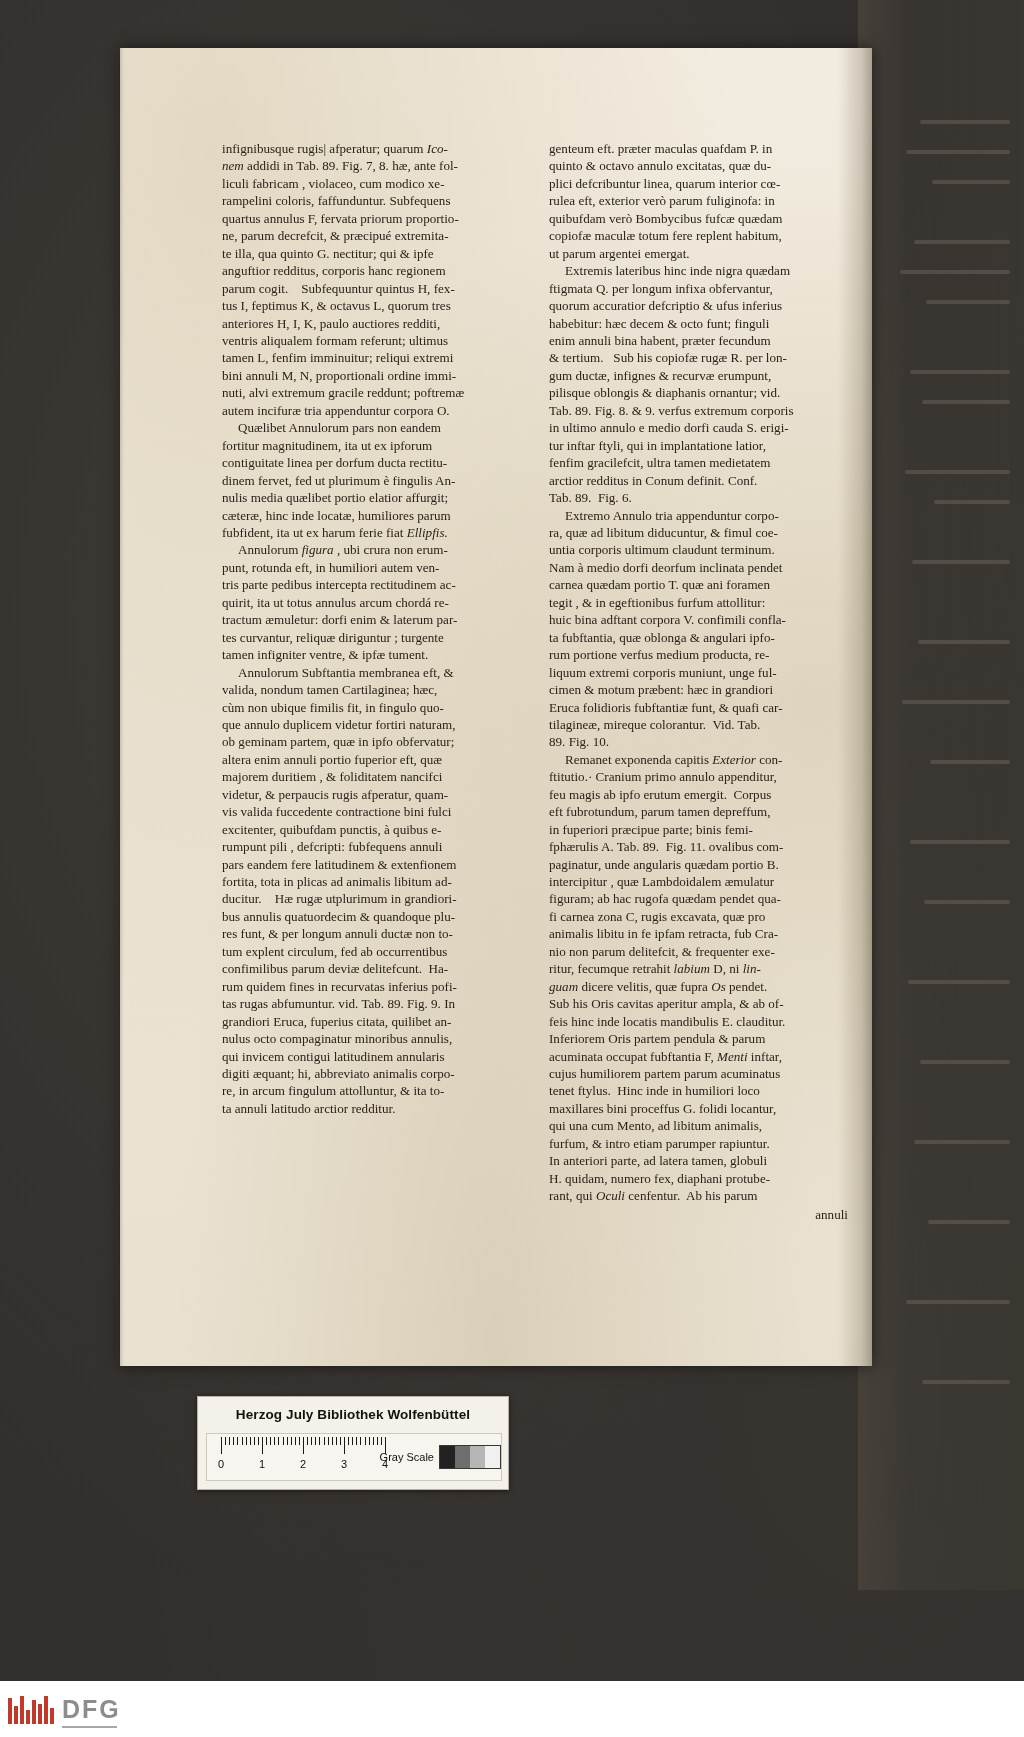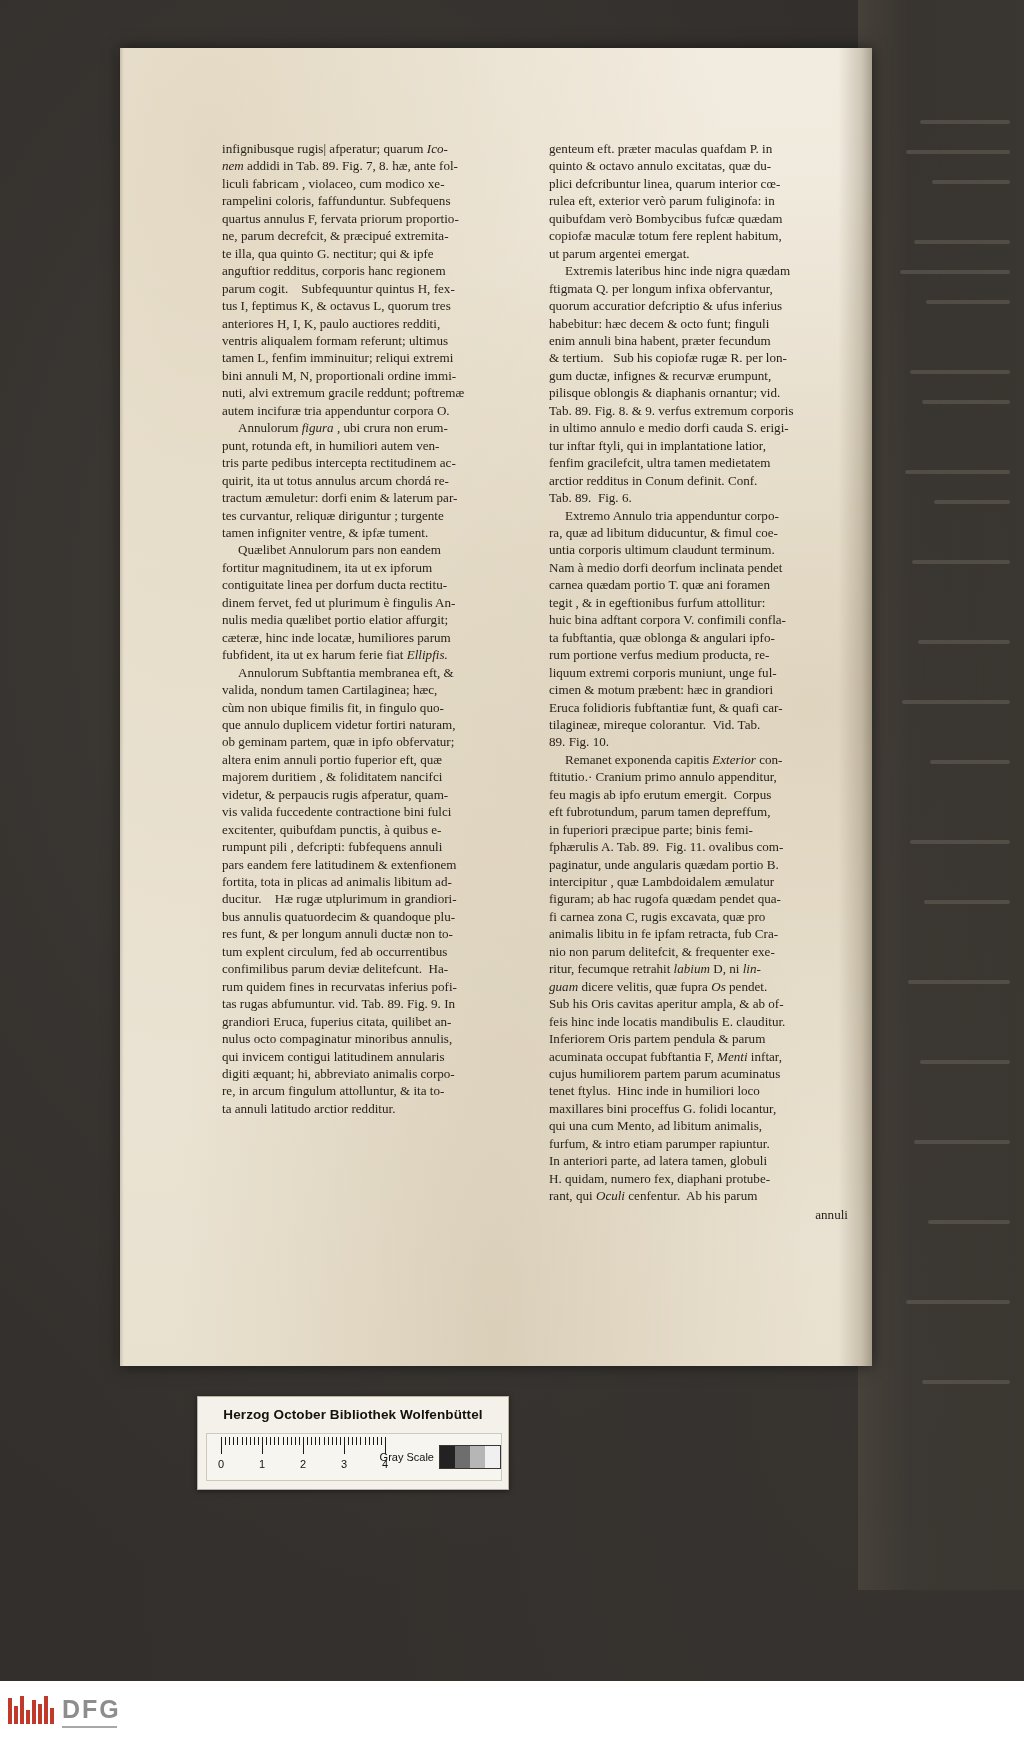--- a/index.html
+++ b/index.html
@@ -260,36 +260,36 @@
 </div>
 
 <div id="page-leaf">
   <div id="leaf-edge"></div>
   <div id="gutter-shadow"></div>
 
 
   <div id="columns">
     <div class="text-column" id="column-left">
         <p class="no-indent">infignibusque rugis| afperatur; quarum <i>Ico-</i><br><i>nem</i> addidi in Tab. 89. Fig. 7, 8. hæ, ante fol-<br>liculi fabricam , violaceo, cum modico xe-<br>rampelini coloris, faffunduntur. Subfequens<br>quartus annulus F, fervata priorum proportio-<br>ne, parum decrefcit, &amp; præcipué extremita-<br>te illa, qua quinto G. nectitur; qui &amp; ipfe<br>anguftior redditus, corporis hanc regionem<br>parum cogit.&nbsp;&nbsp;&nbsp; Subfequuntur quintus H, fex-<br>tus I, feptimus K, &amp; octavus L, quorum tres<br>anteriores H, I, K, paulo auctiores redditi,<br>ventris aliqualem formam referunt; ultimus<br>tamen L, fenfim imminuitur; reliqui extremi<br>bini annuli M, N, proportionali ordine immi-<br>nuti, alvi extremum gracile reddunt; poftremæ<br>autem incifuræ tria appenduntur corpora O.</p>
+        <p>Quælibet Annulorum pars non eandem<br>fortitur magnitudinem, ita ut ex ipforum<br>contiguitate linea per dorfum ducta rectitu-<br>dinem fervet, fed ut plurimum è fingulis An-<br>nulis media quælibet portio elatior affurgit;<br>cæteræ, hinc inde locatæ, humiliores parum<br>fubfident, ita ut ex harum ferie fiat <i>Ellipfis.</i></p>
         <p>Annulorum <i>figura</i> , ubi crura non erum-<br>punt, rotunda eft, in humiliori autem ven-<br>tris parte pedibus intercepta rectitudinem ac-<br>quirit, ita ut totus annulus arcum chordá re-<br>tractum æmuletur: dorfi enim &amp; laterum par-<br>tes curvantur, reliquæ diriguntur ; turgente<br>tamen infigniter ventre, &amp; ipfæ tument.</p>
-        <p>Quælibet Annulorum pars non eandem<br>fortitur magnitudinem, ita ut ex ipforum<br>contiguitate linea per dorfum ducta rectitu-<br>dinem fervet, fed ut plurimum è fingulis An-<br>nulis media quælibet portio elatior affurgit;<br>cæteræ, hinc inde locatæ, humiliores parum<br>fubfident, ita ut ex harum ferie fiat <i>Ellipfis.</i></p>
         <p>Annulorum Subftantia membranea eft, &amp;<br>valida, nondum tamen Cartilaginea; hæc,<br>cùm non ubique fimilis fit, in fingulo quo-<br>que annulo duplicem videtur fortiri naturam,<br>ob geminam partem, quæ in ipfo obfervatur;<br>altera enim annuli portio fuperior eft, quæ<br>majorem duritiem , &amp; foliditatem nancifci<br>videtur, &amp; perpaucis rugis afperatur, quam-<br>vis valida fuccedente contractione bini fulci<br>excitenter, quibufdam punctis, à quibus e-<br>rumpunt pili , defcripti: fubfequens annuli<br>pars eandem fere latitudinem &amp; extenfionem<br>fortita, tota in plicas ad animalis libitum ad-<br>ducitur.&nbsp;&nbsp;&nbsp; Hæ rugæ utplurimum in grandiori-<br>bus annulis quatuordecim &amp; quandoque plu-<br>res funt, &amp; per longum annuli ductæ non to-<br>tum explent circulum, fed ab occurrentibus<br>confimilibus parum deviæ delitefcunt.&nbsp; Ha-<br>rum quidem fines in recurvatas inferius pofi-<br>tas rugas abfumuntur. vid. Tab. 89. Fig. 9. In<br>grandiori Eruca, fuperius citata, quilibet an-<br>nulus octo compaginatur minoribus annulis,<br>qui invicem contigui latitudinem annularis<br>digiti æquant; hi, abbreviato animalis corpo-<br>re, in arcum fingulum attolluntur, &amp; ita to-<br>ta annuli latitudo arctior redditur.</p>
       </div>
     <div class="text-column" id="column-right">
       <p class="no-indent">genteum eft. præter maculas quafdam P. in<br>quinto &amp; octavo annulo excitatas, quæ du-<br>plici defcribuntur linea, quarum interior cœ-<br>rulea eft, exterior verò parum fuliginofa: in<br>quibufdam verò Bombycibus fufcæ quædam<br>copiofæ maculæ totum fere replent habitum,<br>ut parum argentei emergat.</p>
         <p>Extremis lateribus hinc inde nigra quædam<br>ftigmata Q. per longum infixa obfervantur,<br>quorum accuratior defcriptio &amp; ufus inferius<br>habebitur: hæc decem &amp; octo funt; finguli<br>enim annuli bina habent, præter fecundum<br>&amp; tertium.&nbsp;&nbsp; Sub his copiofæ rugæ R. per lon-<br>gum ductæ, infignes &amp; recurvæ erumpunt,<br>pilisque oblongis &amp; diaphanis ornantur; vid.<br>Tab. 89. Fig. 8. &amp; 9. verfus extremum corporis<br>in ultimo annulo e medio dorfi cauda S. erigi-<br>tur inftar ftyli, qui in implantatione latior,<br>fenfim gracilefcit, ultra tamen medietatem<br>arctior redditus in Conum definit. Conf.<br>Tab. 89.&nbsp; Fig. 6.</p>
         <p>Extremo Annulo tria appenduntur corpo-<br>ra, quæ ad libitum diducuntur, &amp; fimul coe-<br>untia corporis ultimum claudunt terminum.<br>Nam à medio dorfi deorfum inclinata pendet<br>carnea quædam portio T. quæ ani foramen<br>tegit , &amp; in egeftionibus furfum attollitur:<br>huic bina adftant corpora V. confimili confla-<br>ta fubftantia, quæ oblonga &amp; angulari ipfo-<br>rum portione verfus medium producta, re-<br>liquum extremi corporis muniunt, unge ful-<br>cimen &amp; motum præbent: hæc in grandiori<br>Eruca folidioris fubftantiæ funt, &amp; quafi car-<br>tilagineæ, mireque colorantur.&nbsp; Vid. Tab.<br>89. Fig. 10.</p>
         <p>Remanet exponenda capitis <i>Exterior</i> con-<br>ftitutio.· Cranium primo annulo appenditur,<br>feu magis ab ipfo erutum emergit.&nbsp; Corpus<br>eft fubrotundum, parum tamen depreffum,<br>in fuperiori præcipue parte; binis femi-<br>fphærulis A. Tab. 89.&nbsp; Fig. 11. ovalibus com-<br>paginatur, unde angularis quædam portio B.<br>intercipitur , quæ Lambdoidalem æmulatur<br>figuram; ab hac rugofa quædam pendet qua-<br>fi carnea zona C, rugis excavata, quæ pro<br>animalis libitu in fe ipfam retracta, fub Cra-<br>nio non parum delitefcit, &amp; frequenter exe-<br>ritur, fecumque retrahit <i>labium</i> D, ni <i>lin-</i><br><i>guam</i> dicere velitis, quæ fupra <i>Os</i> pendet.<br>Sub his Oris cavitas aperitur ampla, &amp; ab of-<br>feis hinc inde locatis mandibulis E. clauditur.<br>Inferiorem Oris partem pendula &amp; parum<br>acuminata occupat fubftantia F, <i>Menti</i> inftar,<br>cujus humiliorem partem parum acuminatus<br>tenet ftylus.&nbsp; Hinc inde in humiliori loco<br>maxillares bini proceffus G. folidi locantur,<br>qui una cum Mento, ad libitum animalis,<br>furfum, &amp; intro etiam parumper rapiuntur.<br>In anteriori parte, ad latera tamen, globuli<br>H. quidam, numero fex, diaphani protube-<br>rant, qui <i>Oculi</i> cenfentur.&nbsp; Ab his parum</p>
         <div id="catchword" style="text-align:right;margin-top:1px;">annuli</div>
     </div>
   </div>
 </div>
 
 <div id="library-card">
-  <div id="library-name">Herzog October Bibliothek Wolfenbüttel</div>
+  <div id="library-name">Herzog July Bibliothek Wolfenbüttel</div>
   <div id="scale-strip">
     <div id="ruler">
         <div class="tick major" style="left: 14px;"></div>
         <div class="tick minor" style="left: 18.1px;"></div>
         <div class="tick minor" style="left: 22.2px;"></div>
         <div class="tick minor" style="left: 26.3px;"></div>
         <div class="tick minor" style="left: 30.4px;"></div>
         <div class="tick minor" style="left: 34.5px;"></div>
         <div class="tick minor" style="left: 38.6px;"></div>
         <div class="tick minor" style="left: 42.7px;"></div>

